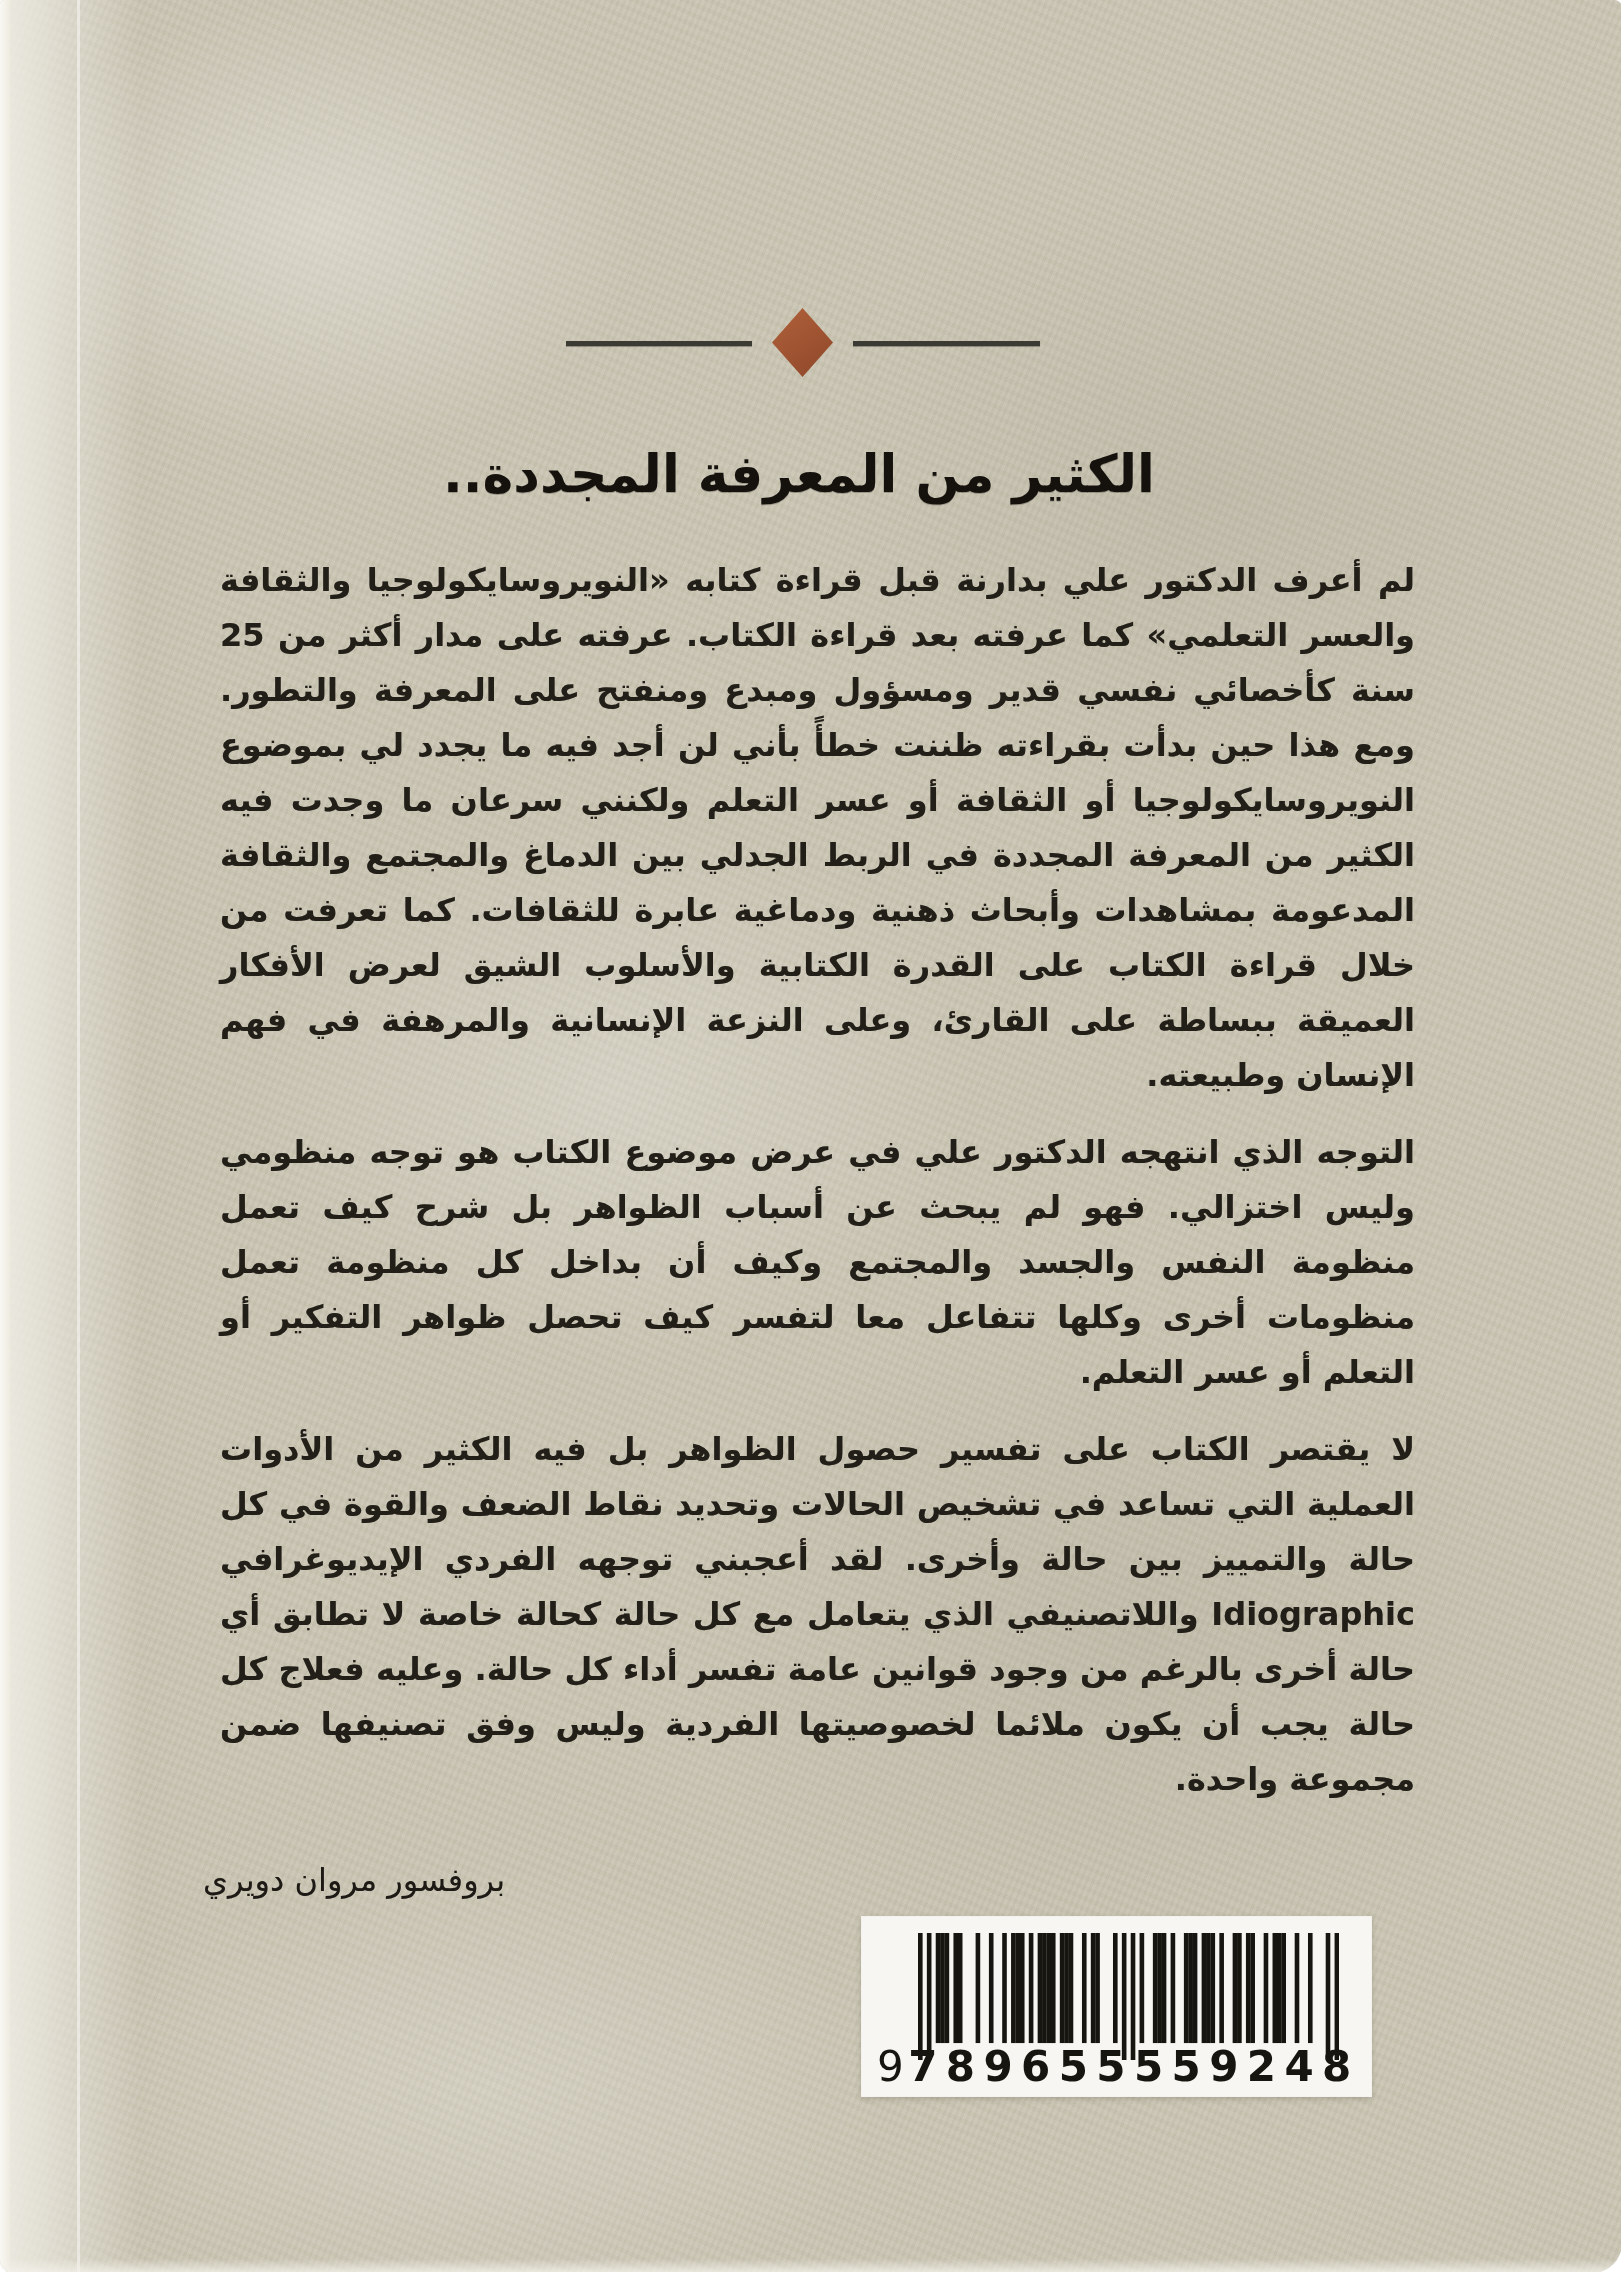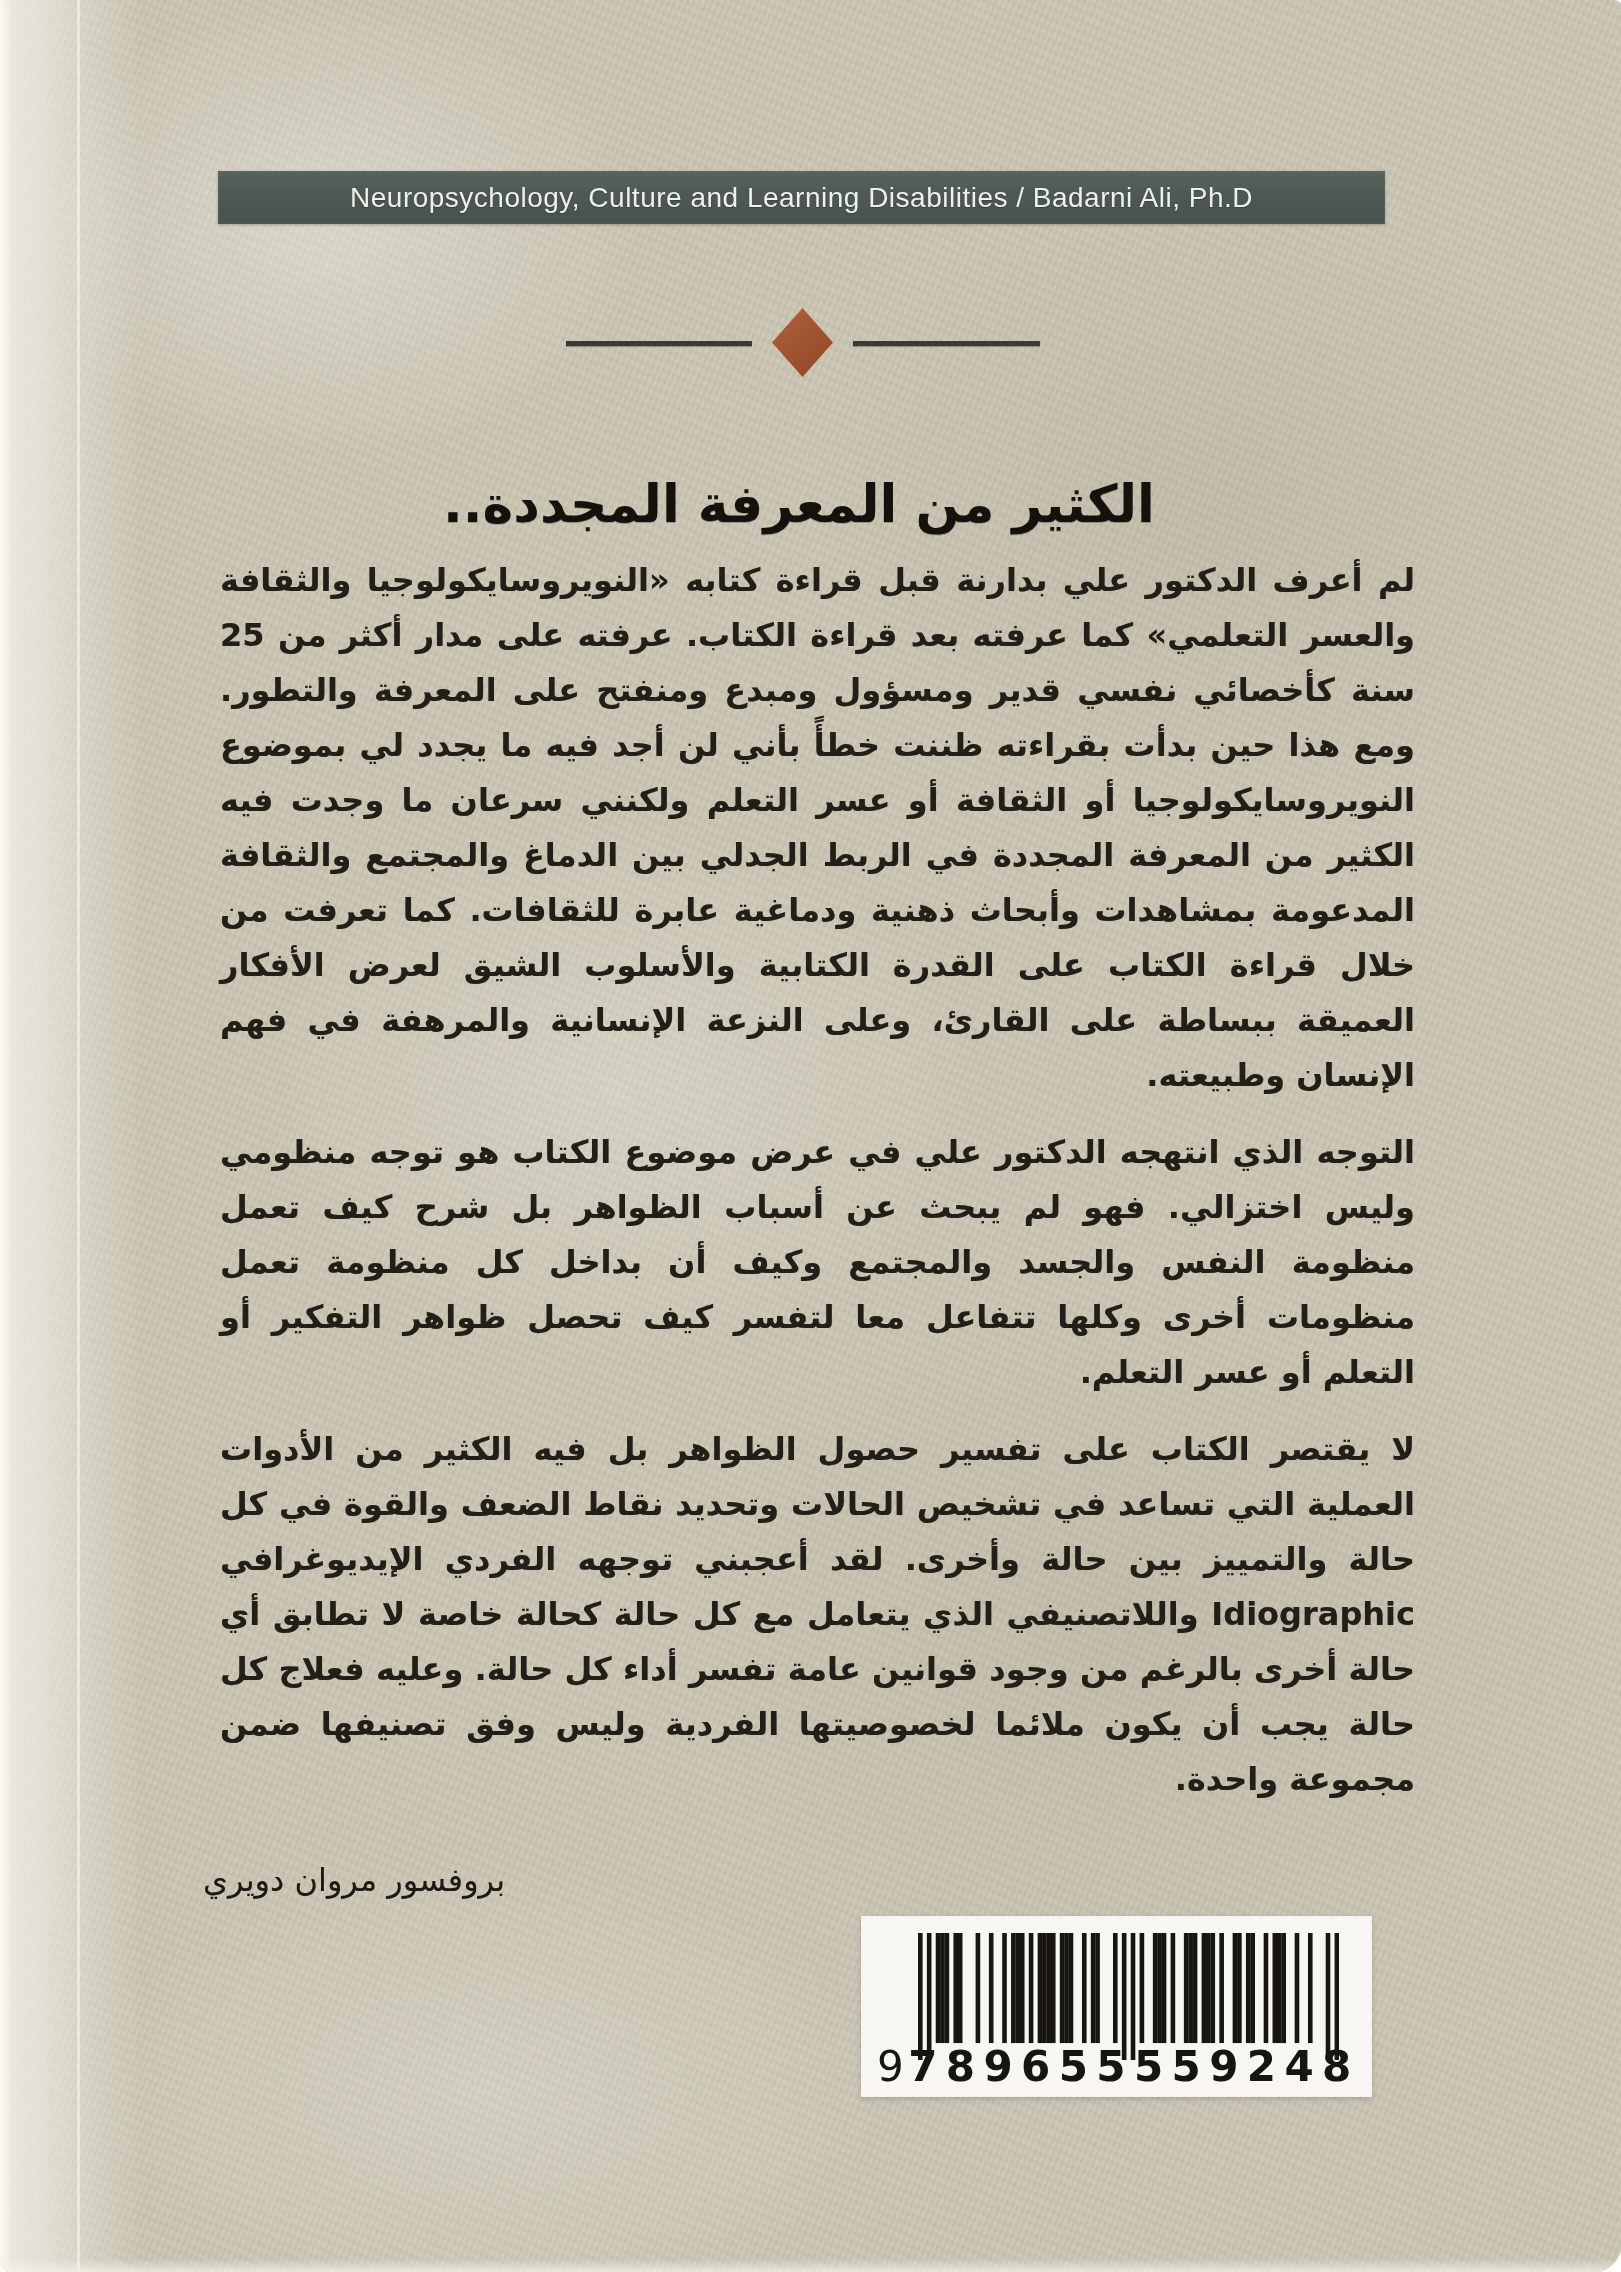--- a/index.html
+++ b/index.html
@@ -61,21 +61,21 @@
   }
   .divider-line.left  { left: 566px;  width: 186px; }
   .divider-line.right { left: 853px; width: 187px; }
   .diamond {
     position: absolute; left: 772px; top: 308px; width: 61px; height: 69px;
     background: linear-gradient(145deg, #b0613a 0%, #9c5130 60%, #8d4829 100%);
     clip-path: polygon(50% 0%, 100% 50%, 50% 100%, 0% 50%);
   }
 
   .title {
-    position: absolute; left: 0; top: 439px; width: 1598px;
+    position: absolute; left: 0; top: 409px; width: 1598px;
     direction: rtl;
     text-align: center;
     font-size: 52px;
     font-weight: bold;
     color: #15110d;
     letter-spacing: 0px;
     text-shadow: 0 0.6px 0 rgba(21,17,13,0.25);
   }
 
   .body-text {
@@ -126,23 +126,20 @@
 </head>
 <body>
 
 <div class="page">
 
   <div class="edge-white"></div>
   <div class="edge-light"></div>
   <div class="edge-crease"></div>
   <div class="edge-bottom"></div>
 
-  <div class="band">
-    <span class="band-text">Neuropsychology, Culture and Learning Disabilities / Badarni Ali, Ph.D</span>
-  </div>
 
   <div class="divider">
     <div class="divider-line left"></div>
     <div class="diamond"></div>
     <div class="divider-line right"></div>
   </div>
 
   <h1 class="title">الكثير من المعرفة المجددة..</h1>
 
   <div class="body-text">

